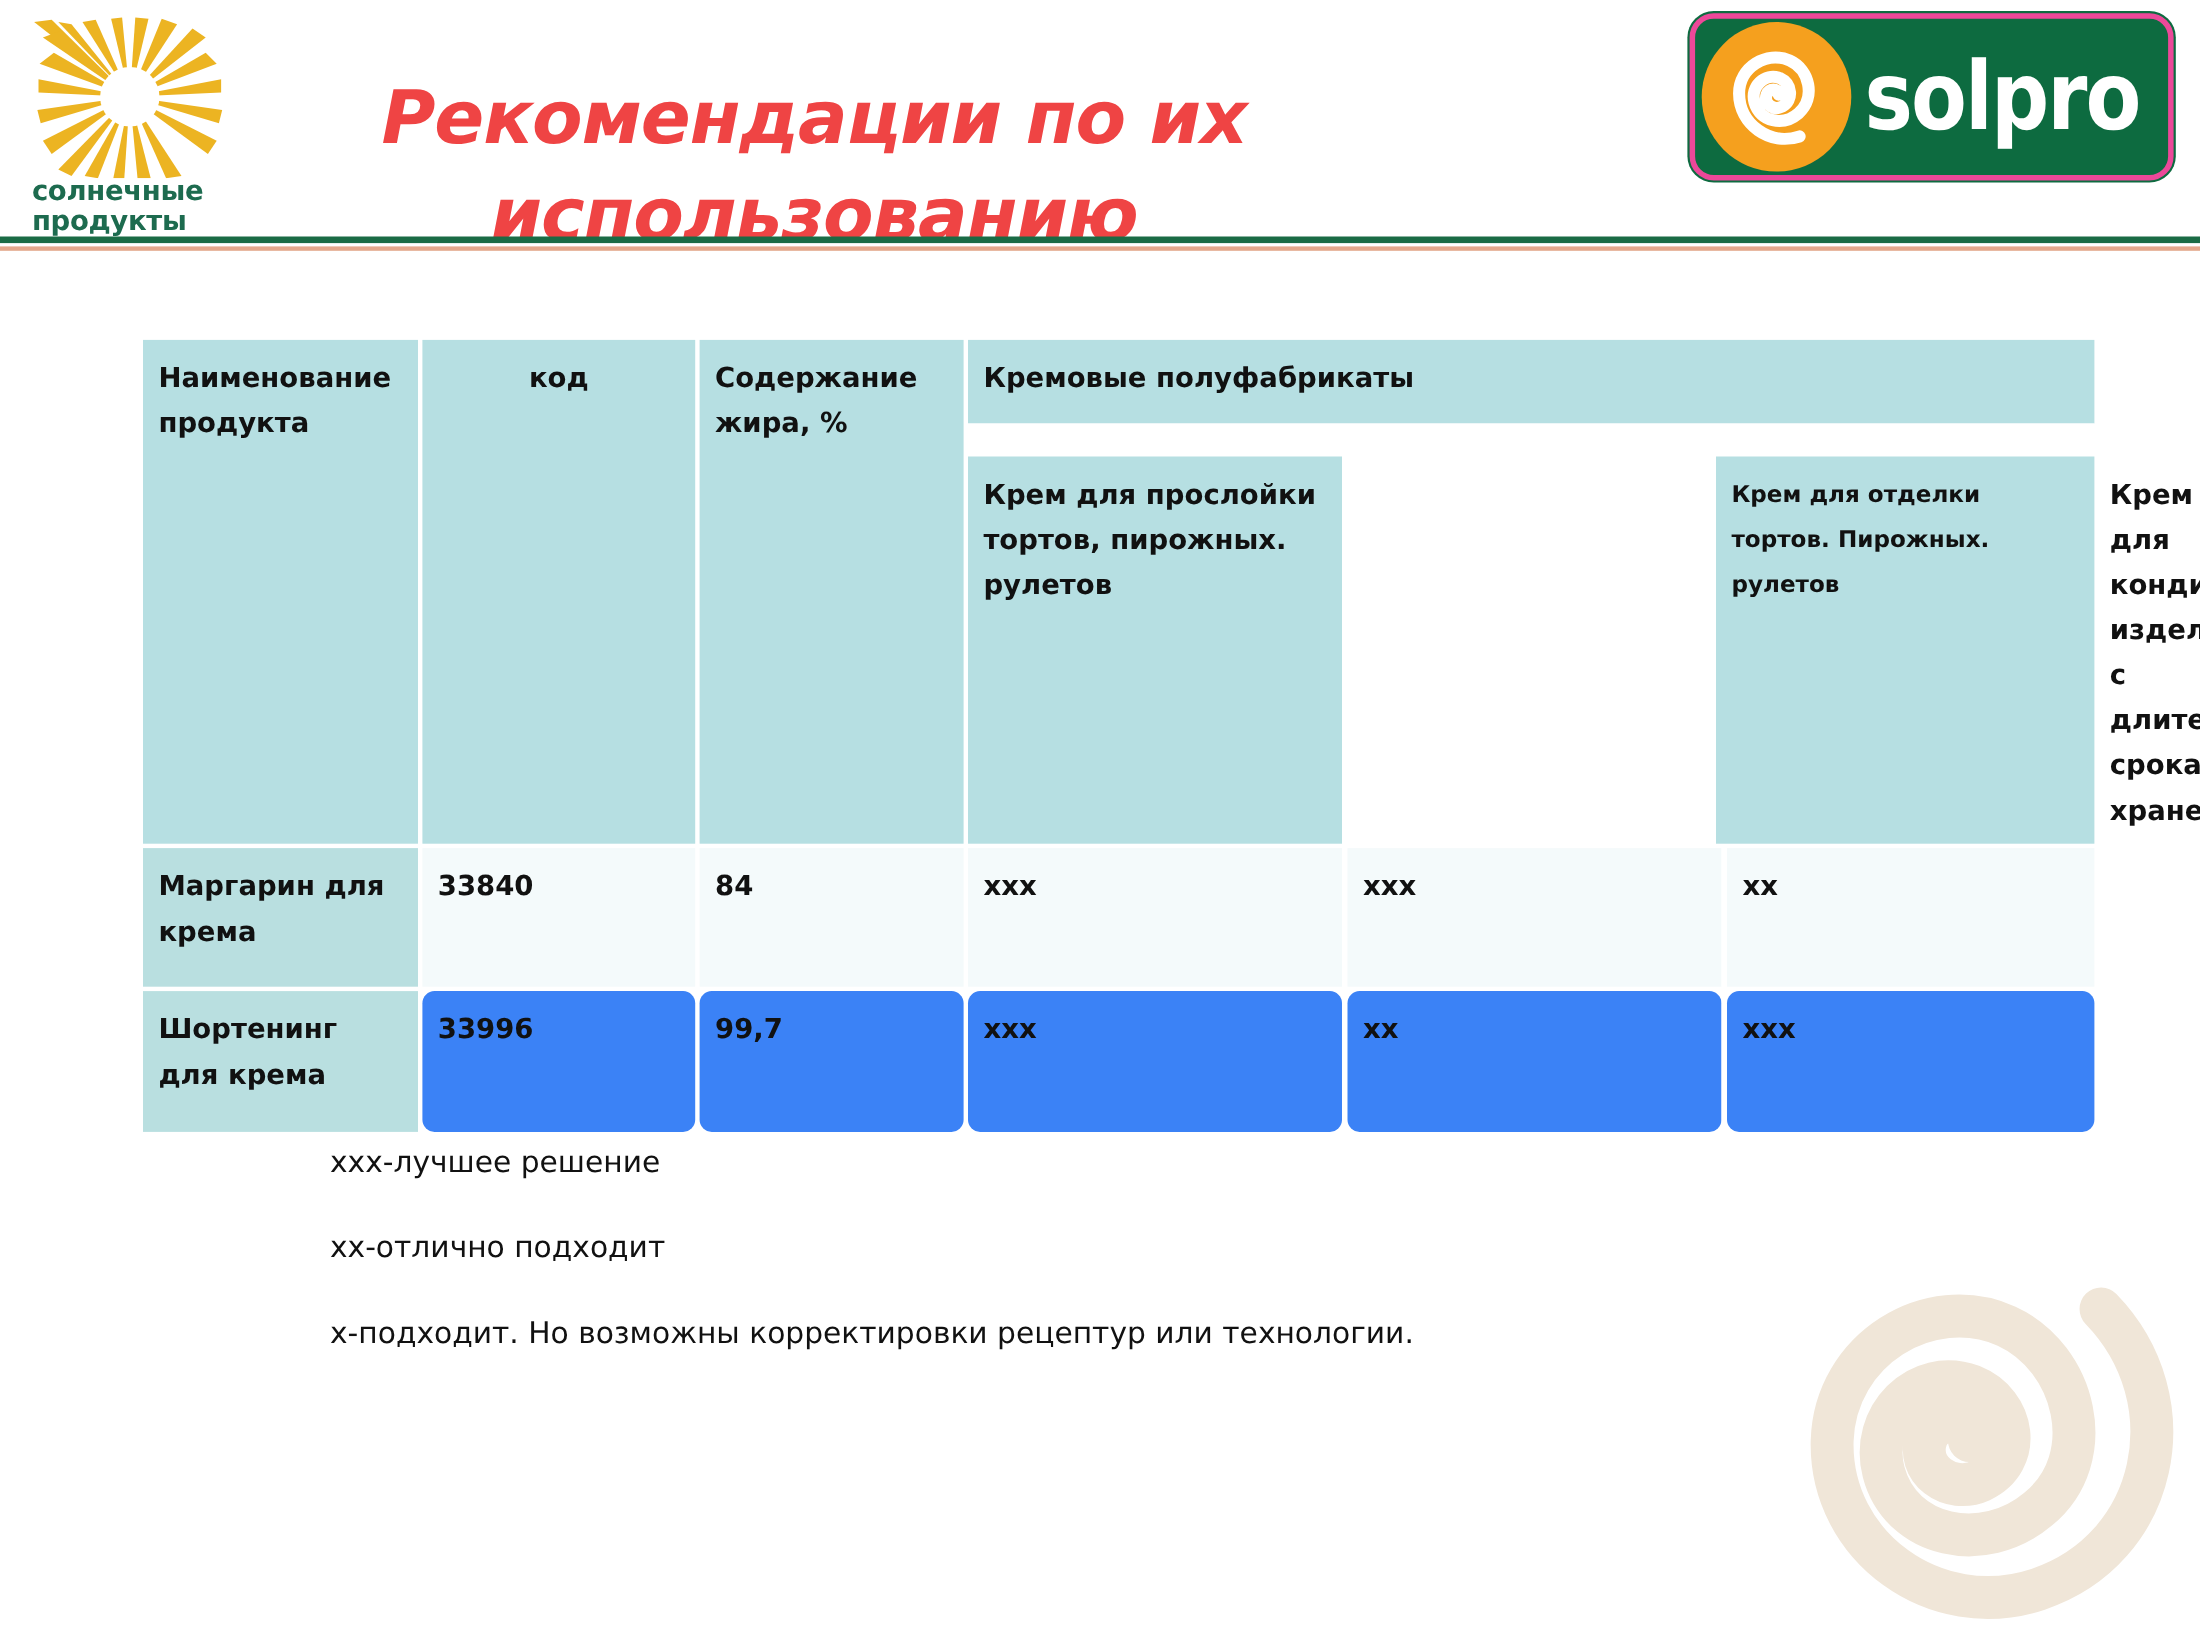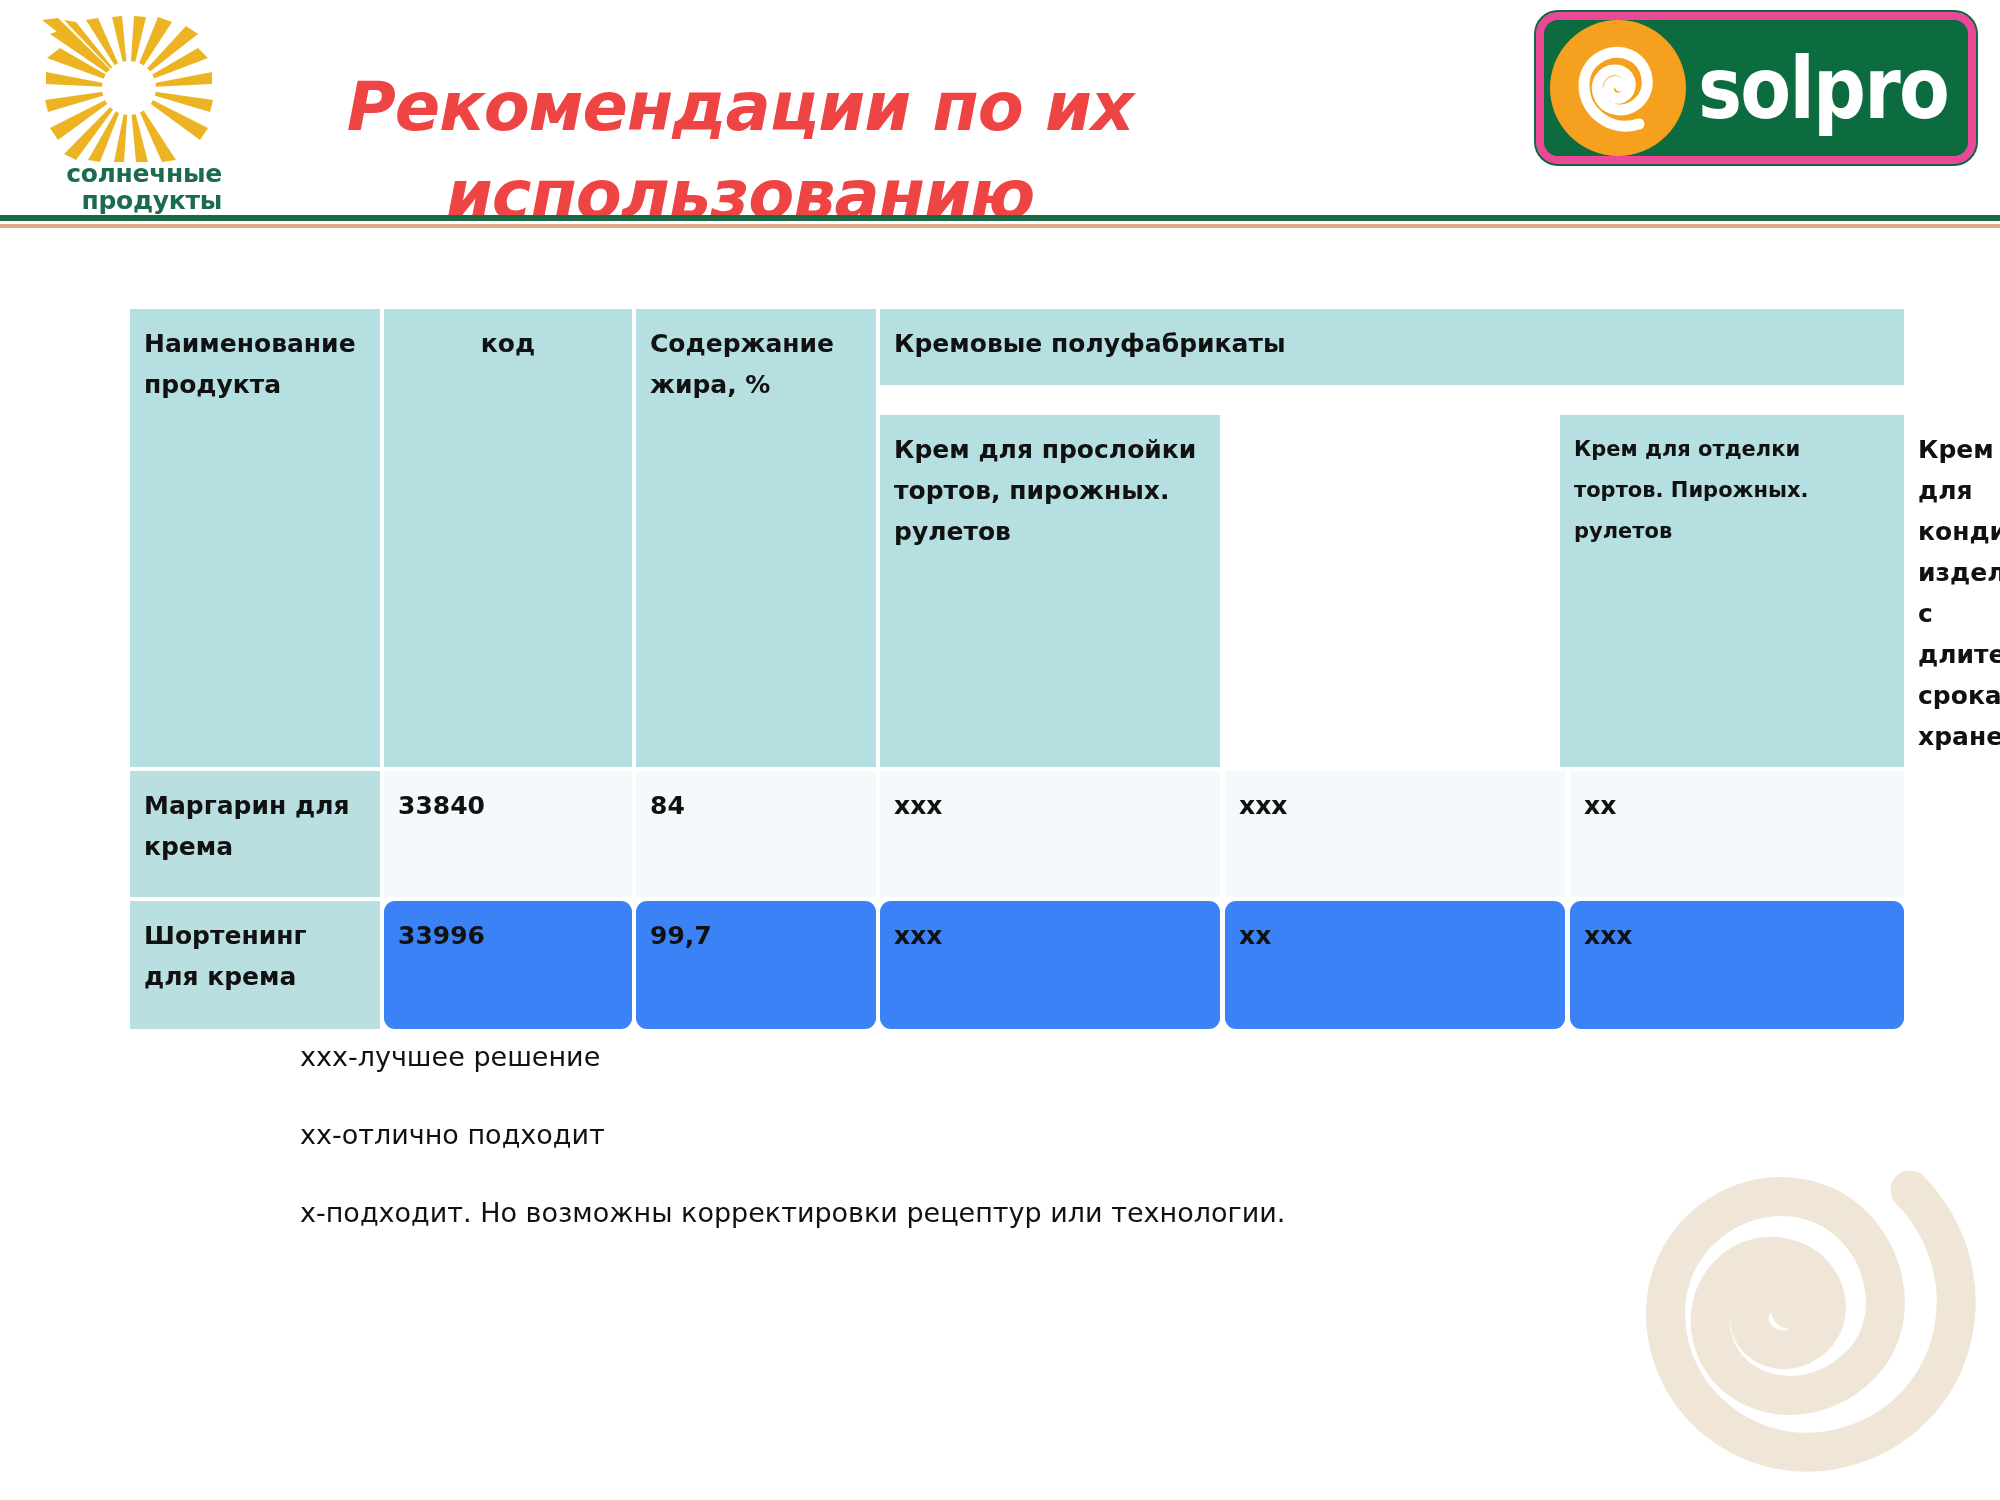--- a/index.html
+++ b/index.html
@@ -19,25 +19,24 @@
   #header-band {
     position: absolute;
     left: 0; top: 0;
     width: 2000px;
     height: 218px;
   }
 
   
   #sun-logo {
     position: absolute;
-    left: 36px;
+    left: 25px;
     top: 14px;
     width: 186px;
     height: 200px;
-    text-align: right;
   }
   #sun-rays {
     position: absolute;
     left: 0; top: 0;
     width: 186px;
     height: 148px;
   }
   #sun-logo-text {
     position: absolute;
     left: 4px;
@@ -68,21 +67,21 @@
   }
 
   
   #solpro-logo {
     position: absolute;
     left: 1536px;
     top: 12px;
     width: 440px;
     height: 152px;
     background: #0d6b40;
-    border: 8px solid #ec4899;
+    border: 5px solid #ec4899;
     border-radius: 22px;
     box-sizing: border-box;
     box-shadow: 0 0 0 2px #0d6b40;
     overflow: hidden;
     display: flex;
     align-items: center;
   }
   #solpro-mark {
     position: relative;
     width: 136px;

